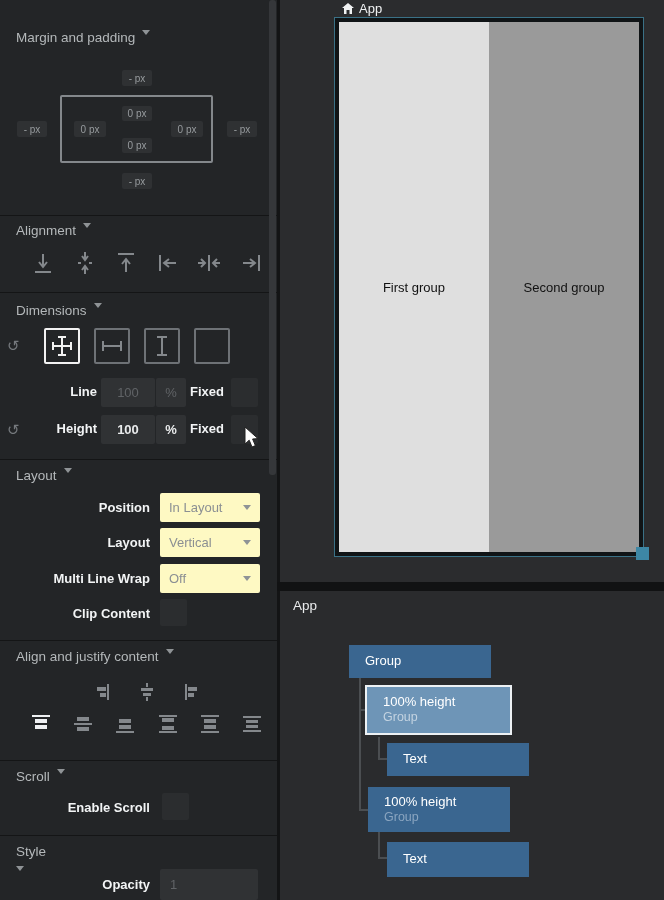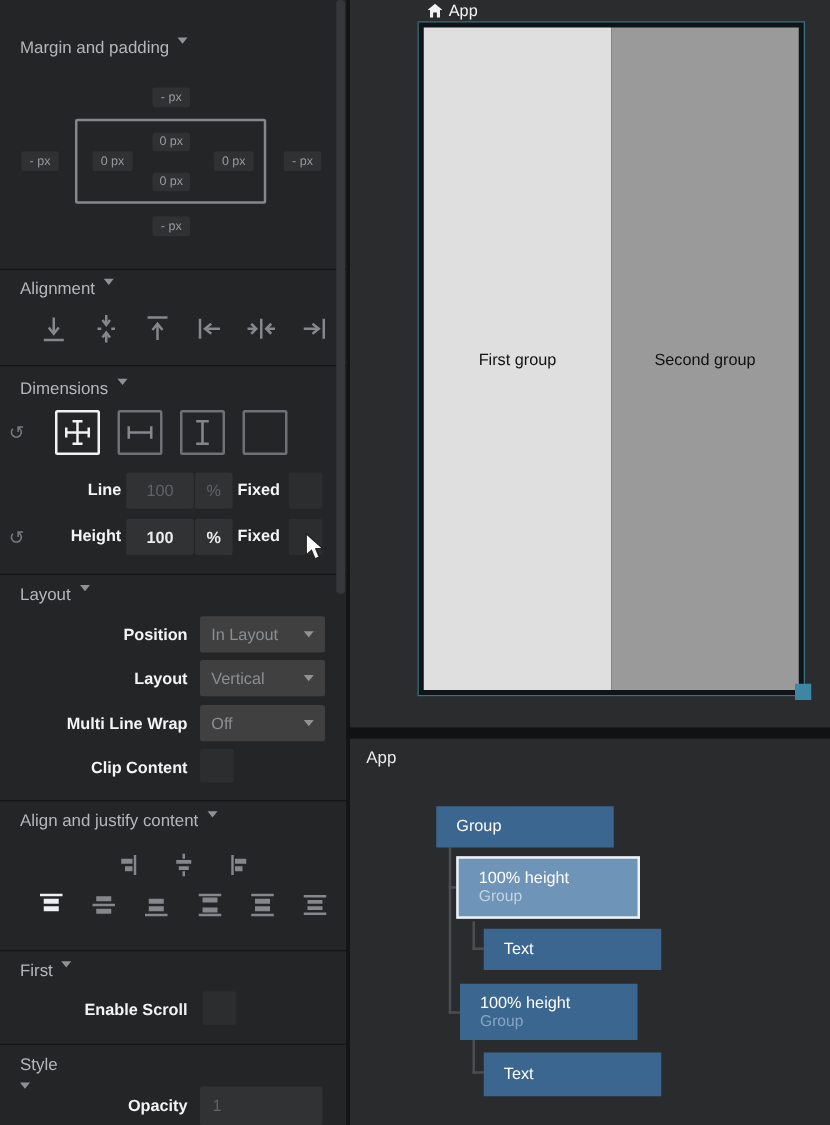--- a/index.html
+++ b/index.html
@@ -24,21 +24,21 @@
   .dim-btn { width:36px; height:36px; border:2px solid #6e7276; border-radius:2px;
              display:flex; align-items:center; justify-content:center; }
   .dim-btn.selected { border-color:#f2f2f2; }
 
   .field-label { color:#f2f4f5; font-size:13px; font-weight:700; text-align:right; }
   .val-box { background:#303234; border-radius:2px; font-size:13px; display:flex;
              align-items:center; justify-content:center; }
   .val-on  { color:#e9ebec; font-weight:700; }
   .val-off { color:#606366; }
   .checkbox { background:#2b2d2f; border-radius:2px; }
-  .dropdown { background:#404040; border-radius:2px; color:#8b8f93; font-size:13px;
+  .dropdown { background:#fef9c3; border-radius:2px; color:#8b8f93; font-size:13px;
               display:flex; align-items:center; padding:0 9px; justify-content:space-between; }
   .reset-icon { color:#75797d; font-size:15px; }
 
   #scrollbar-thumb { left:269px; top:0; width:7px; height:475px; background:#35373a; border-radius:3px; }
 
   
   #v-divider { left:277px; top:0; width:3px; height:900px; background:#131415; }
   #canvas-area { left:280px; top:0; width:384px; height:582px; background:#2b2c2e; }
   #frame-title { left:62px; top:1px; display:flex; align-items:center; gap:5px; color:#f0f2f3; font-size:13px; }
   #design-frame { left:54px; top:17px; width:310px; height:540px; border:1px solid #3a7186;
@@ -288,21 +288,21 @@
             <rect x="5" y="7" width="12" height="3"></rect>
           <rect x="5" y="12" width="12" height="3"></rect>
             <rect x="2" y="17" width="18" height="2"></rect>
         </svg>
         </span>
     </div>
 
     <div class="abs divider" style="top:760px;"></div>
 
     <div class="abs section-header" style="top:769px;">
-      <span>First</span>
+      <span>Scroll</span>
       <span class="caret"></span>
     </div>
     <div class="abs field-label" style="left:0; top:800px; width:150px;">Enable Scroll</div>
     <div class="abs checkbox" style="left:162px; top:793px; width:27px; height:27px;"></div>
 
     <div class="abs divider" style="top:835px;"></div>
 
     <div class="abs section-header" style="top:844px;flex-direction:column;">
       <span>Style</span>
       <span class="caret"></span>

